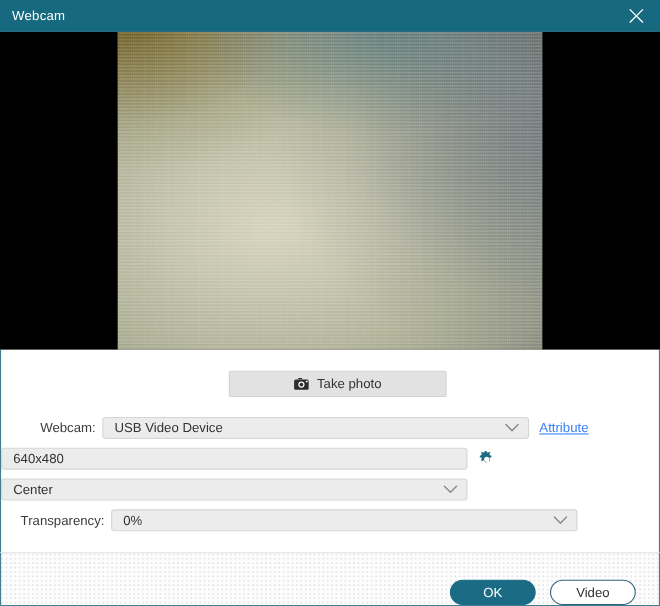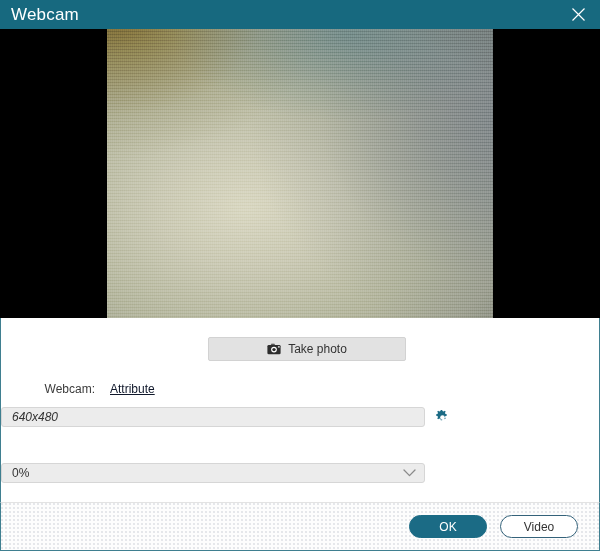--- a/index.html
+++ b/index.html
@@ -29,21 +29,21 @@
     position: absolute;
     left: 0; top: 0;
     width: 600px; height: 29px;
     background: #17697f;
     display: flex;
     align-items: center;
     justify-content: space-between;
   }
   .titlebar-title {
     color: #ffffff;
-    font-size: 17px;
+    font-size: 12px;
     letter-spacing: .2px;
     padding-left: 11px;
     line-height: 29px;
     user-select: none;
   }
   .titlebar-btns {
     display: flex;
     align-items: center;
     height: 29px;
   }
@@ -163,38 +163,38 @@
     height: 20px;
     background: #ececec;
     border: 1px solid #d6d6d6;
     border-radius: 3px;
     box-sizing: border-box;
     display: flex;
     align-items: center;
     cursor: pointer;
   }
   .field-wide   { width: 424px; }
-  .field-narrow { width: 424px; font-style: italic; }
+  .field-narrow { width: 424px; }
   .field-value {
     font-size: 12px;
     color: #333333;
     padding-left: 10px;
     user-select: none;
     white-space: nowrap;
     overflow: hidden;
   }
   .chevron {
     position: absolute;
     right: 8px; top: 50%;
     transform: translateY(-50%);
     display: block;
   }
   .attr-link {
     font-size: 12px;
-    color: #0f172a;
+    color: #3b82f6;
     text-decoration: underline;
     margin-left: 9px;
     cursor: pointer;
     user-select: none;
   }
   .gear-btn {
     margin-left: 9px;
     width: 16px; height: 16px;
     display: flex;
     align-items: center;
@@ -210,21 +210,21 @@
     box-sizing: border-box;
     border-top: 1px solid #e3e3e3;
     border-left: 1px solid #3f7f90;
     border-right: 1px solid #3f7f90;
     border-bottom: 1px solid #3f7f90;
     background-color: #fdfdfd;
     background-image:
       radial-gradient(circle at 1px 1px, rgba(120,130,150,.22) 0.6px, rgba(0,0,0,0) 1.1px);
     background-size: 4px 4px;
     display: flex;
-    align-items: center;
+    align-items: flex-end;
     justify-content: flex-end;
     gap: 13px;
     padding-right: 21px;
   }
   .btn {
     width: 78px; height: 23px;
     border-radius: 12px;
     font-size: 12px;
     display: flex;
     align-items: center;
@@ -281,39 +281,52 @@
         <circle cx="7" cy="6.6" r="1.7" fill="#2d2d2d"></circle>
         <rect x="10.9" y="3.2" width="1.9" height="1.2" rx="0.5" fill="#ffffff"></rect>
       </svg>
       <span>Take photo</span>
     </div>
 
     <div class="form">
 
       <div class="row">
         <div class="row-label">Webcam:</div>
+        <div class="field field-wide">
+          <span class="field-value">USB Video Device</span>
+          <svg class="chevron" width="13" height="8" viewBox="0 0 13 8">
+            <path d="M1 1 L6.5 6.6 L12 1" stroke="#8a8a8a" stroke-width="1.3" fill="none" stroke-linecap="round" stroke-linejoin="round"></path>
+          </svg>
+        </div>
         <span class="attr-link">Attribute</span>
       </div>
 
       <div class="row">
         <div class="field field-narrow">
           <span class="field-value">640x480</span>
         </div>
         <div class="gear-btn">
           <svg width="15" height="15" viewBox="0 0 16 16">
             <path d="M8 0.9 l1.35 0.55 1.2-0.9 1.05 1.05 -0.9 1.2 0.55 1.35 1.45 0.35 v1.5 l-1.45 0.35 -0.55 1.35 0.9 1.2 -1.05 1.05 -1.2-0.9 -1.35 0.55 -0.35 1.45 h-1.5 l-0.35-1.45 -1.35-0.55 -1.2 0.9 -1.05-1.05 0.9-1.2 -0.55-1.35 -1.45-0.35 v-1.5 l1.45-0.35 0.55-1.35 -0.9-1.2 1.05-1.05 1.2 0.9 1.35-0.55 0.35-1.45 h1.5 z" transform="translate(0.2,0.2) scale(0.97)" fill="#1b6b85"></path>
             <circle cx="8" cy="8" r="2.5" fill="#ffffff"></circle>
           </svg>
         </div>
       </div>
 
       <div class="row">
+        <div class="field field-wide">
+          <span class="field-value">Center</span>
+          <svg class="chevron" width="13" height="8" viewBox="0 0 13 8">
+            <path d="M1 1 L6.5 6.6 L12 1" stroke="#8a8a8a" stroke-width="1.3" fill="none" stroke-linecap="round" stroke-linejoin="round"></path>
+          </svg>
+        </div>
       </div>
 
       <div class="row">
+        <div class="row-label">Transparency:</div>
         <div class="field field-wide">
           <span class="field-value">0%</span>
           <svg class="chevron" width="13" height="8" viewBox="0 0 13 8">
             <path d="M1 1 L6.5 6.6 L12 1" stroke="#8a8a8a" stroke-width="1.3" fill="none" stroke-linecap="round" stroke-linejoin="round"></path>
           </svg>
         </div>
       </div>
 
     </div>
   </div>

